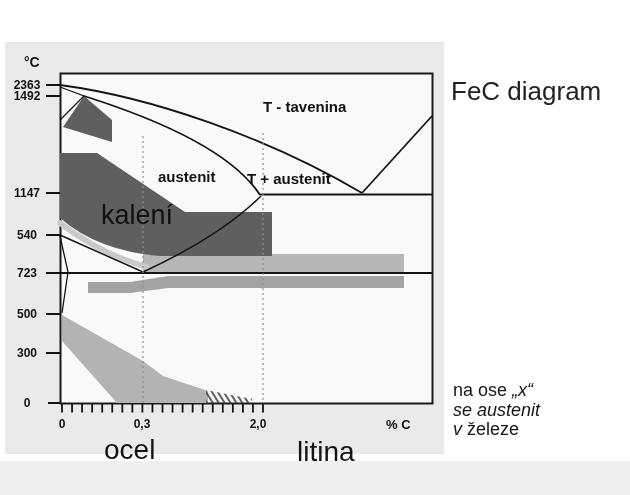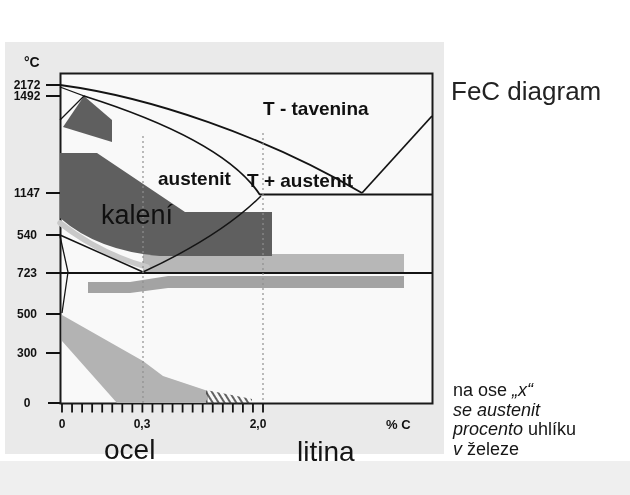--- a/index.html
+++ b/index.html
@@ -15,21 +15,21 @@
   }
   .bottom-strip{
     position:absolute;left:0;top:461px;width:630px;height:34px;
     background:#efefef;
   }
   svg.diagram{position:absolute;left:0;top:0;width:630px;height:495px;}
   .lbl{position:absolute;color:#111;white-space:nowrap;}
   .axis-unit{font-size:14px;font-weight:bold;}
   .ylab{left:6px;width:42px;text-align:center;font-size:12px;font-weight:bold;letter-spacing:0;}
   .xlab{font-size:12px;font-weight:bold;text-align:center;}
-  .region-lbl{font-size:19px;font-weight:bold;}
+  .region-lbl{font-size:15px;font-weight:bold;}
   .big{font-size:28px;color:#141414;margin-top:9px;}
   .kaleni{font-size:27px;color:#101010;}
   .title{font-size:26px;color:#222;}
   .note{position:absolute;left:453px;top:381px;font-size:18px;line-height:19.5px;color:#161616;}
   .note .it{font-style:italic;}
   .note div{white-space:nowrap;}
 </style>
 </head>
 <body>
 
@@ -97,21 +97,21 @@
       <line x1="232.85000000000002" x2="232.85000000000002" y1="404" y2="412.5"></line>
       <line x1="242.9" x2="242.9" y1="404" y2="412.5"></line>
       <line x1="252.95000000000002" x2="252.95000000000002" y1="404" y2="412.5"></line>
       <line x1="263" x2="263" y1="404" y2="412.5"></line>
     </g>
 </svg>
 
 <div class="lbl axis-unit" style="left:24px;top:54px;">°C</div>
 <div class="lbl axis-unit" style="left:386px;top:417px;font-size:13px;">% C</div>
 
-<div class="lbl ylab" style="top:78px;">2172</div>
+<div class="lbl ylab" style="top:78px;">2363</div>
 <div class="lbl ylab" style="top:89px;">1492</div>
 <div class="lbl ylab" style="top:186px;">1147</div>
 <div class="lbl ylab" style="top:228px;">540</div>
 <div class="lbl ylab" style="top:266px;">723</div>
 <div class="lbl ylab" style="top:307px;">500</div>
 <div class="lbl ylab" style="top:346px;">300</div>
 <div class="lbl ylab" style="top:396px;">0</div>
 
 <div class="lbl xlab" style="left:54px;top:417px;width:16px;">0</div>
 <div class="lbl xlab" style="left:127px;top:417px;width:30px;">0,3</div>
@@ -123,15 +123,14 @@
 <div class="lbl kaleni" style="left:101px;top:200px;">kalení</div>
 
 <div class="lbl big" style="left:104px;top:425px;">ocel</div>
 <div class="lbl big" style="left:297px;top:427px;">litina</div>
 
 <div class="lbl title" style="left:451px;top:76px;">FeC diagram</div>
 
 <div class="note">
   <div><span>na ose </span><span class="it">„x“</span></div>
   <div><span class="it">se austenit</span></div>
-  <div><span class="it">procento </span><span>uhlíku</span></div>
   <div><span class="it">v </span><span>železe</span></div>
 </div>
 
 </body></html>

